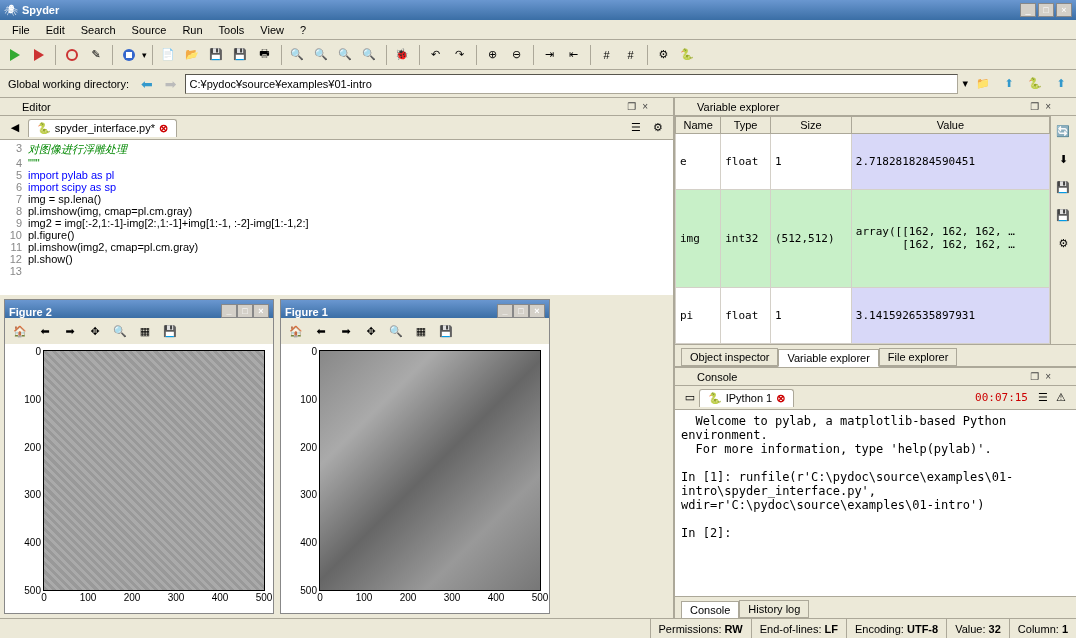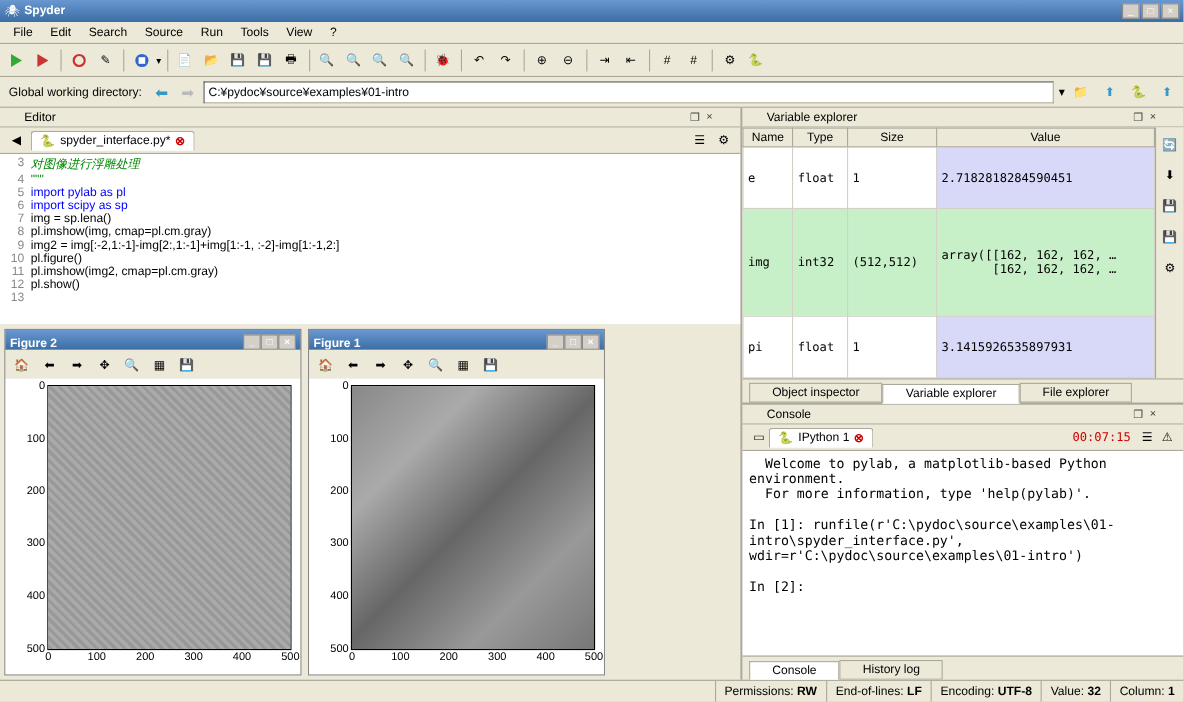--- a/index.html
+++ b/index.html
@@ -45,21 +45,21 @@
 .xtick { position: absolute; top: calc(100% + 2px); font-size: 10px; transform: translateX(-50%); }
 .varex { flex: 1; display: flex; flex-direction: column; }
 .varex-body { flex: 1; display: flex; background: #fff; }
 .vartbl { flex: 1; border-collapse: collapse; }
 .vartbl th { background: #ece9d8; border: 1px solid #aca899; font-weight: normal; padding: 2px 4px; text-align: center; }
 .vartbl td { border: 1px solid #d4d0c8; padding: 2px 4px; font-family: Consolas, monospace; font-size: 11px; }
 .vartbl tr.arr td { background: #c8f0c8; }
 .vartbl tr.fl td:last-child { background: #d8d8f8; }
 .side-btns { width: 26px; background: #ece9d8; border-left: 1px solid #aca899; display: flex; flex-direction: column; align-items: center; padding: 4px 0; gap: 6px; }
 .tab-row { background: #ece9d8; height: 22px; display: flex; align-items: flex-end; padding: 0 6px; border-top: 1px solid #aca899; }
-.btab { border: 1px solid #aca899; background: #ece9d8; padding: 2px 20px; font-size: 11px; cursor: pointer; }
+.btab { border: 1px solid #aca899; background: #ece9d8; padding: 2px 8px; font-size: 11px; cursor: pointer; }
 .btab.active { background: #fff; border-bottom: 1px solid #fff; position: relative; top: 1px; }
 .console { flex: 1; display: flex; flex-direction: column; border-top: 2px solid #aca899; }
 .console-tabs { background: #ece9d8; height: 24px; display: flex; align-items: center; padding: 0 6px; border-bottom: 1px solid #aca899; }
 .console-tabs .spacer { flex: 1; }
 .runtime { color: #c00; font-family: Consolas, monospace; padding: 0 6px; }
 .console-out { flex: 1; background: #fff; font-family: Consolas, monospace; font-size: 12px; padding: 4px 6px; white-space: pre-wrap; overflow: hidden; }
 .statusbar { height: 20px; background: #ece9d8; border-top: 1px solid #aca899; display: flex; }
 .statusbar .cell { border-left: 1px solid #aca899; padding: 0 8px; height: 100%; display: flex; align-items: center; }
 .statusbar .sp { flex: 1; }
 svg { display: block; }

